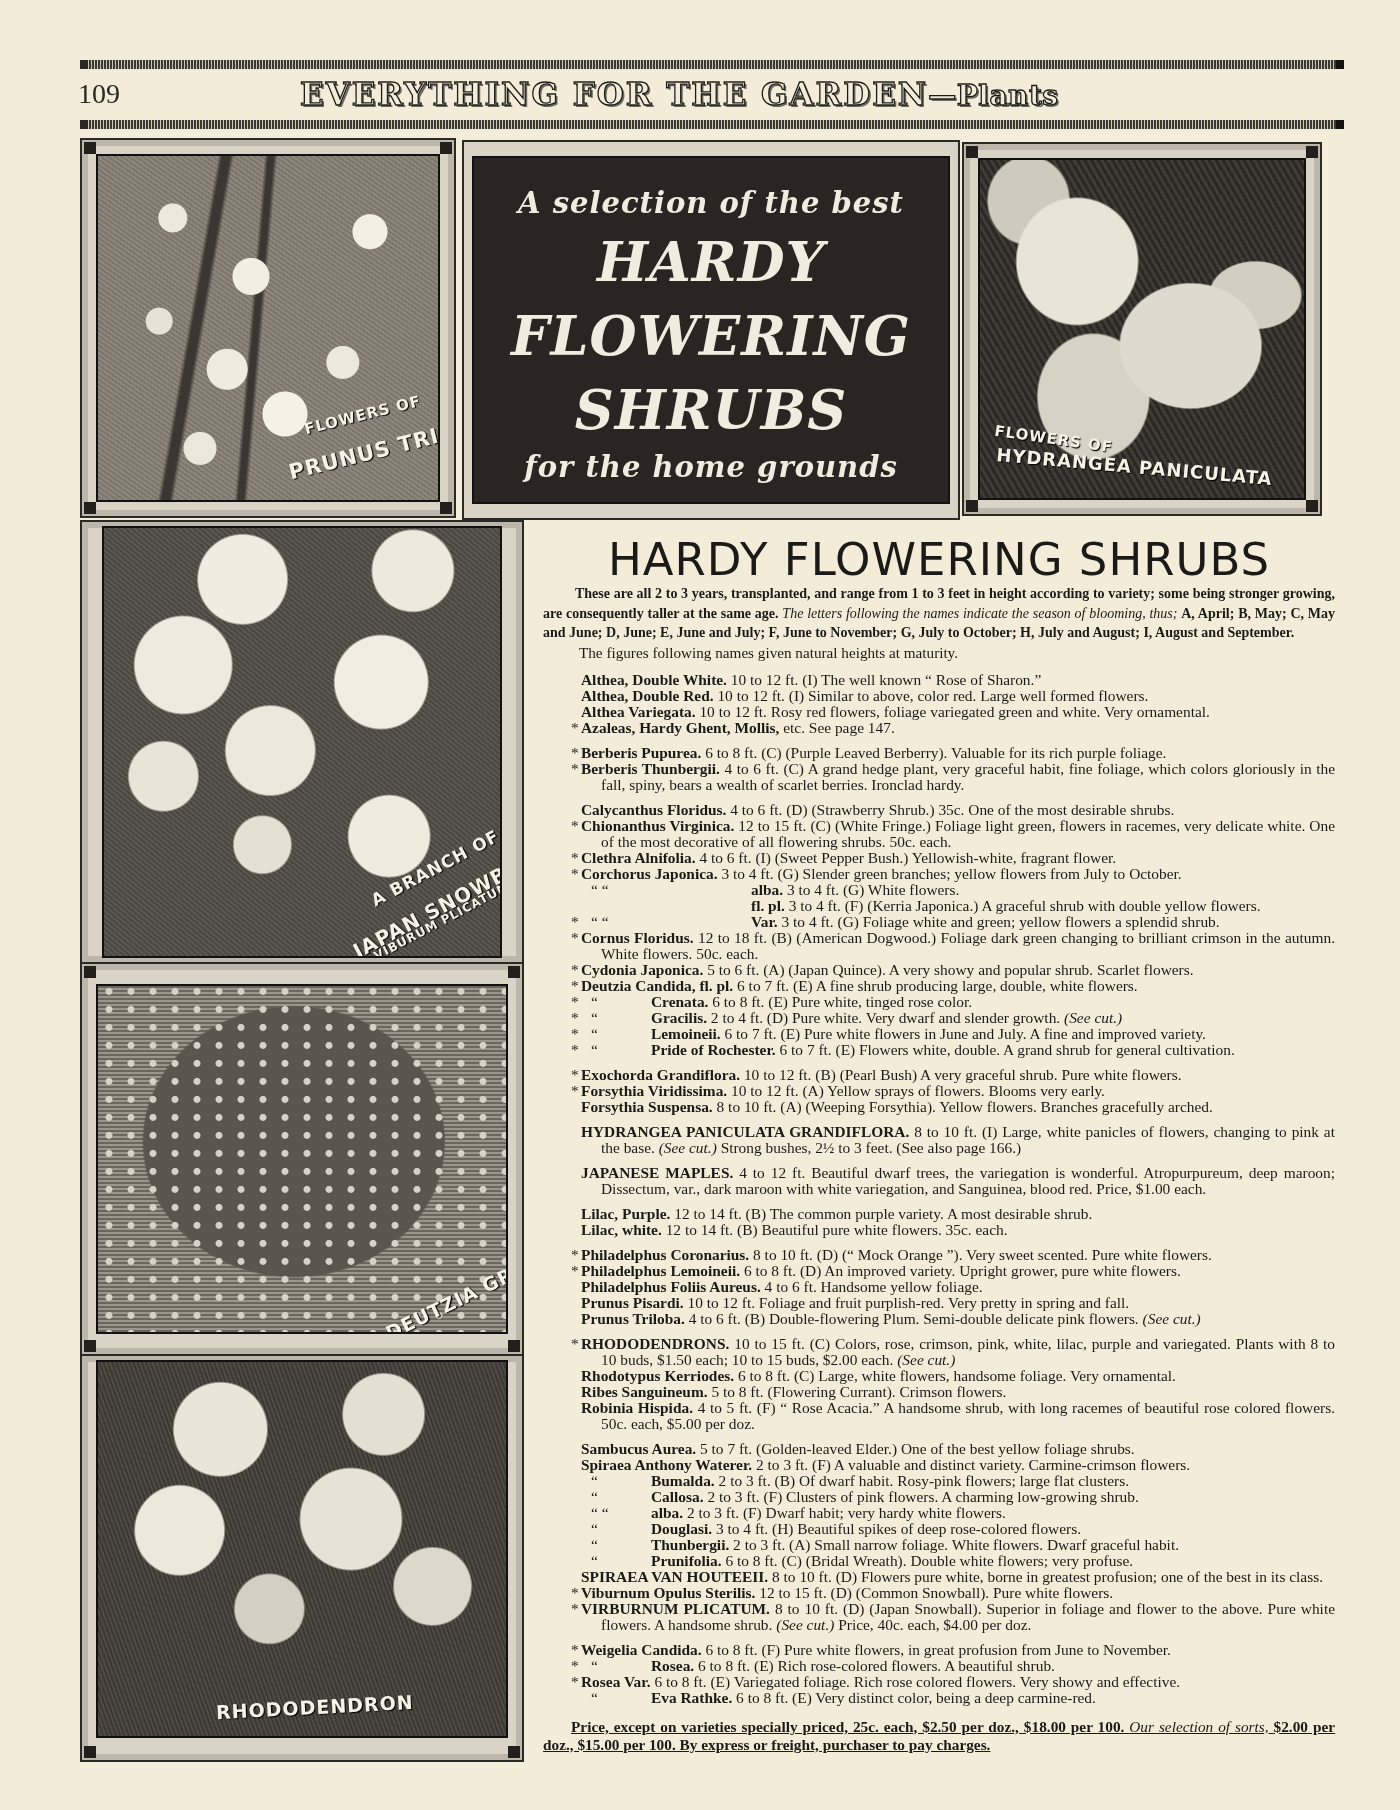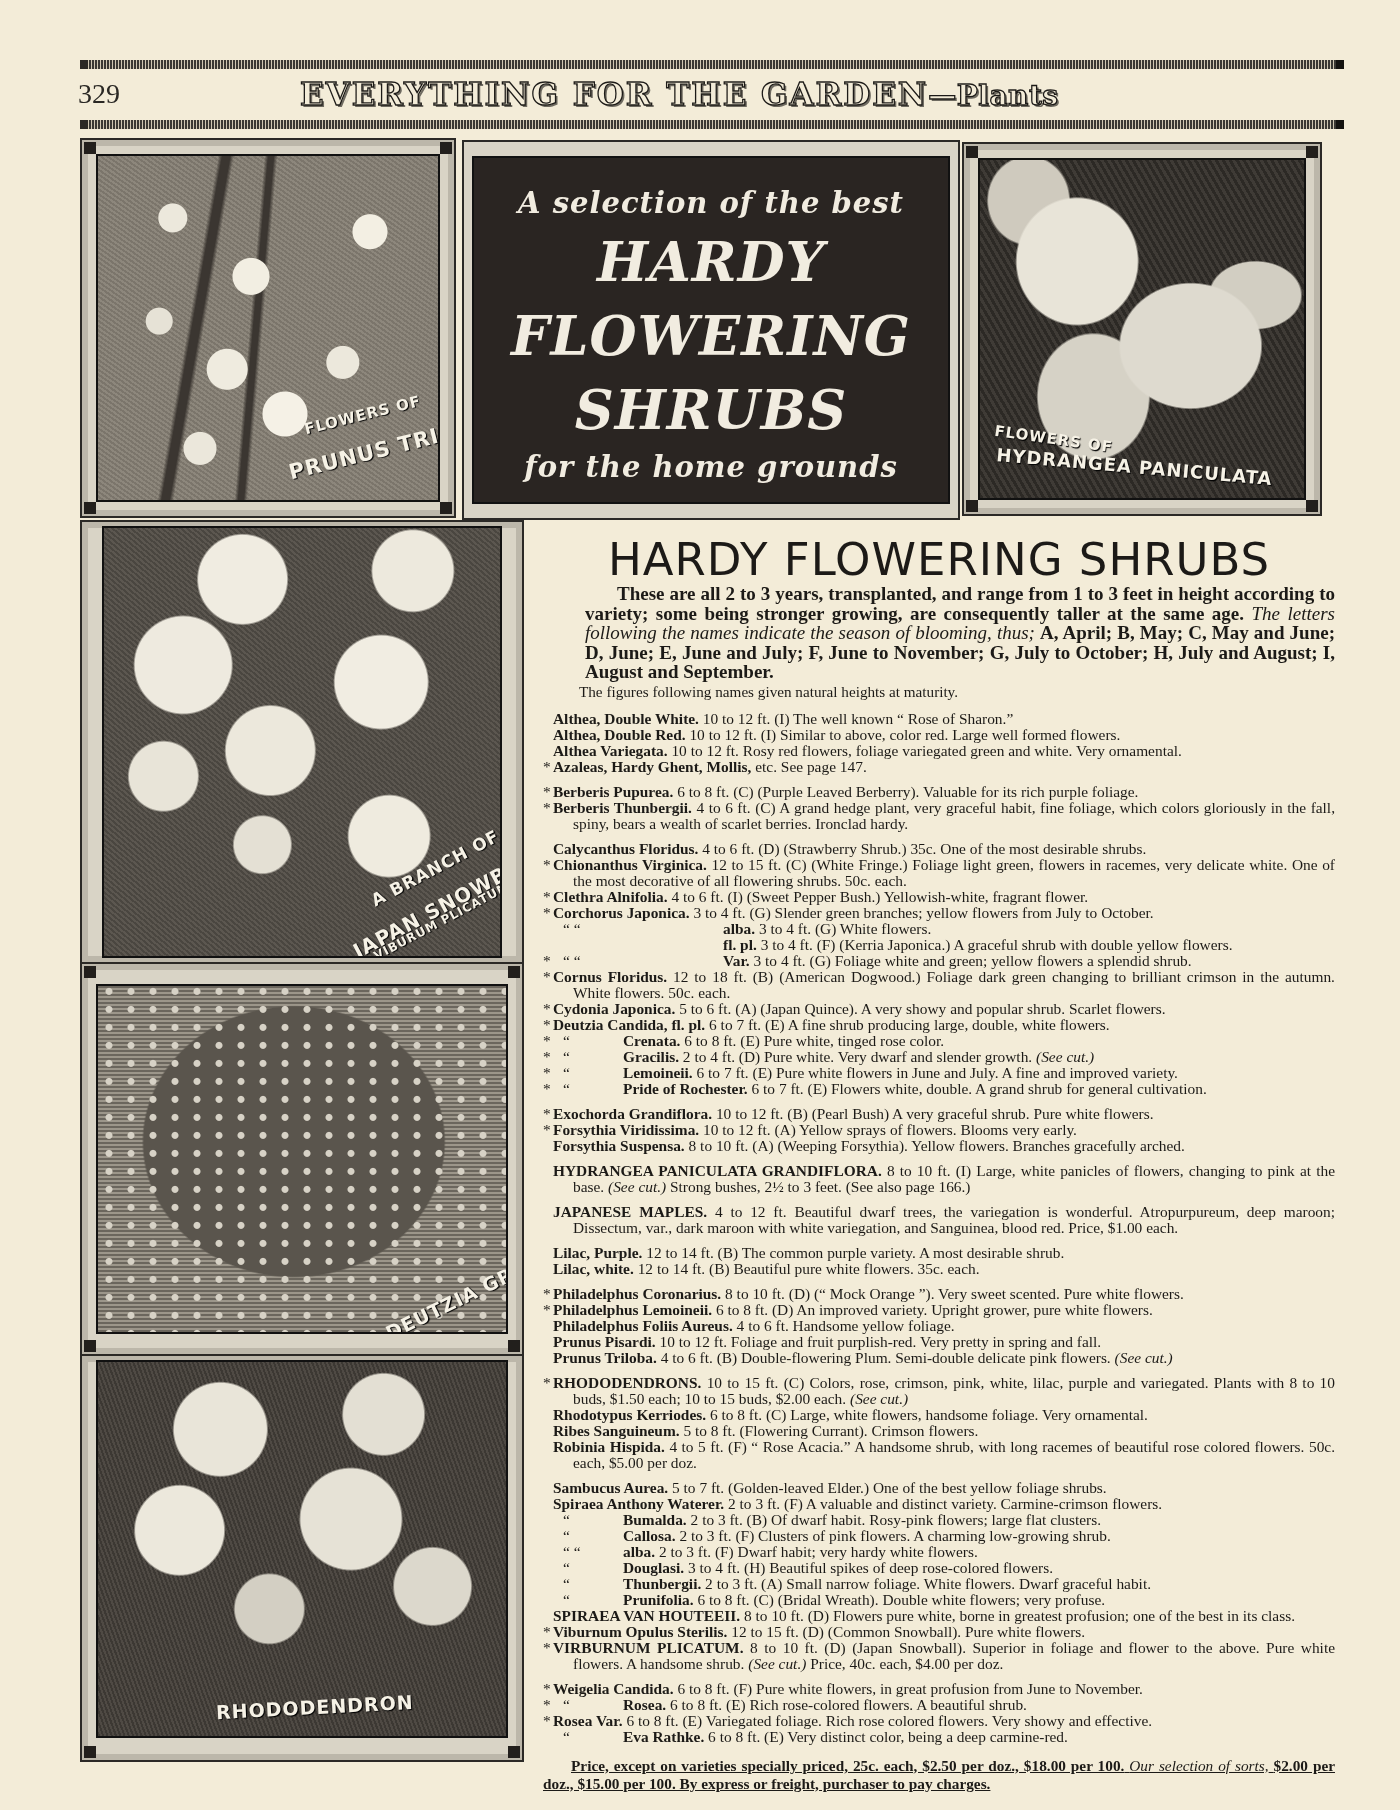--- a/index.html
+++ b/index.html
@@ -122,39 +122,39 @@
   
   #col {
     position:absolute; left:543px; top:540px; width:792px;
     font-size:15.4px; line-height:16px;
   }
   #col h1 {
     font-family:"DejaVu Sans", sans-serif; font-weight:normal;
     font-size:45px; line-height:40px; text-align:center; margin:0 0 4px 0;
     letter-spacing:1px;
   }
-  .intro { font-size:19px; line-height:19.5px; text-align:justify;margin-left:42px; }
+  .intro { font-size:14px; line-height:19.5px; text-align:justify; }
   .indent { text-indent:32px; }
   .note { padding-left:36px; font-size:15.2px; line-height:20px; }
   .sc { font-variant:small-caps; }
   .group { margin-top:9px; }
-  .entry { padding-left:30px; text-indent:-30px; text-align:justify; }
+  .entry { padding-left:30px; text-indent:-30px; text-align:justify;margin-left:28px; }
   .entry .n { font-weight:bold; }
   .entry.sub { padding-left:82px; text-indent:-82px; }
   .entry.sub2 { padding-left:182px; text-indent:-182px; }
   .star { display:inline-block; width:10px; text-indent:0; }
   .it { font-style:italic; }
   .price { margin-top:12px; font-size:15.3px; line-height:18px; text-indent:28px; text-align:justify;text-decoration:underline; }
   .price b { font-weight:bold; }
 </style>
 </head>
 <body>
 
 <div class="rule" id="rule-top"></div>
-<div id="page-num">329</div>
+<div id="page-num">109</div>
 <div id="running-head"><span>EVERYTHING FOR THE GARDEN</span><span class="sub">—Plants</span></div>
 <div class="rule" id="rule-bot"></div>
 
 <div class="frame" id="photo-prunus" style="left:80px; top:138px; width:372px; height:376px;">
   <div class="corner c-tl"></div>
   <div class="corner c-tr"></div>
   <div class="corner c-bl"></div>
   <div class="corner c-br"></div>
   <div class="photo">
     <div class="caption" style="left:205px; top:250px; transform:rotate(-14deg); font-size:15px;">FLOWERS OF</div>

